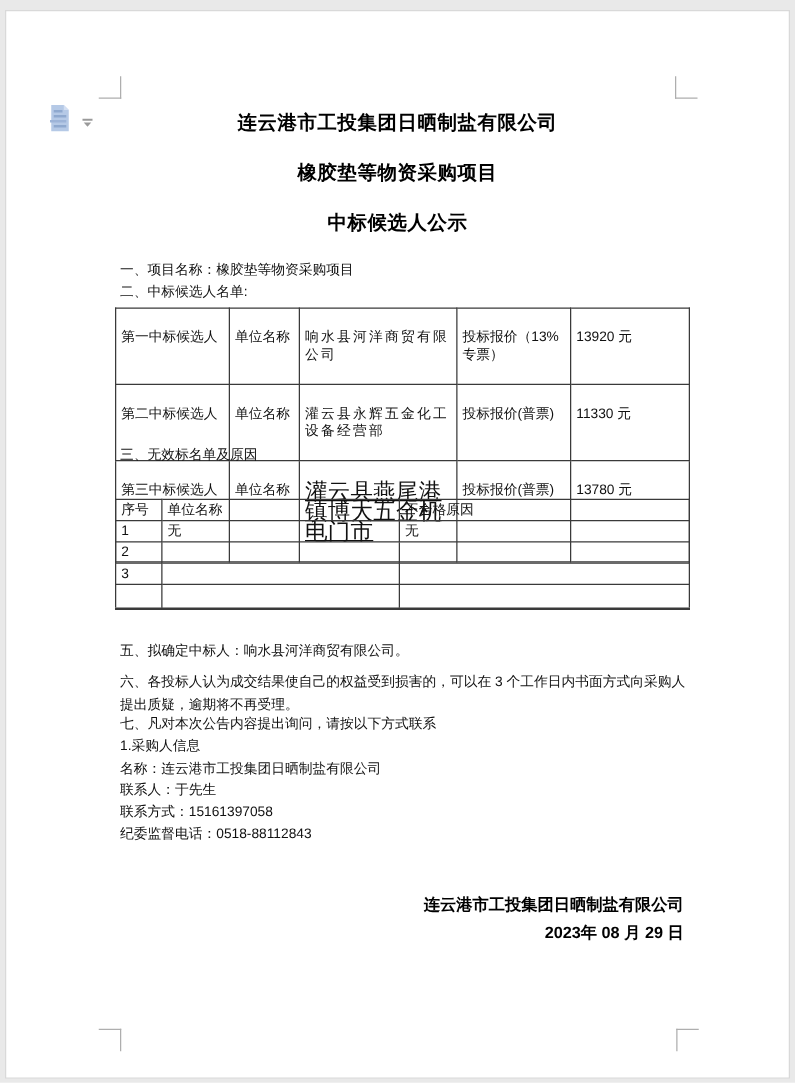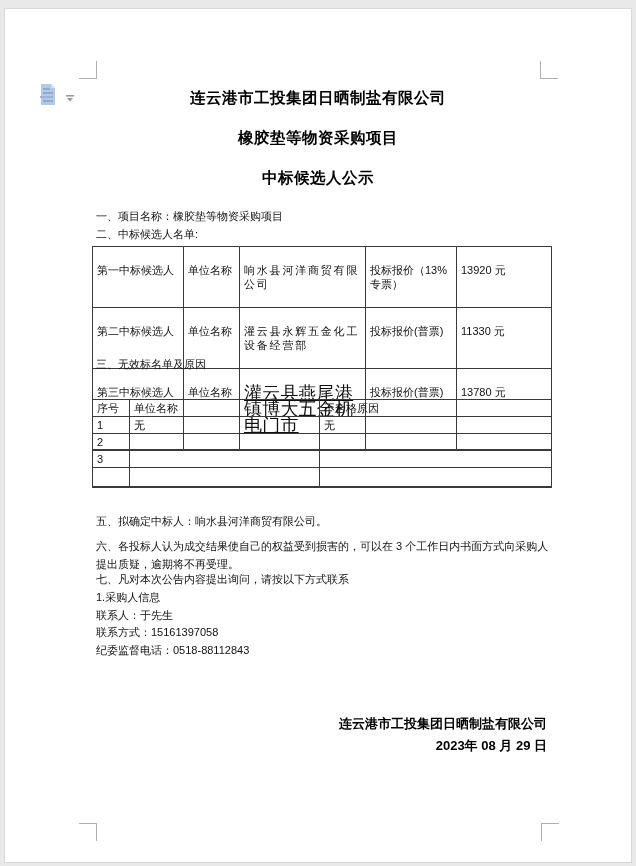--- a/index.html
+++ b/index.html
@@ -180,20 +180,21 @@
     </tr>
   </tbody>
     </table>
 
   <div class="para p5">五、拟确定中标人：响水县河洋商贸有限公司。</div>
   <div class="para p6">六、各投标人认为成交结果使自己的权益受到损害的，可以在 3 个工作日内书面方式向采购人提出质疑，逾期将不再受理。</div>
   <div class="para p7">七、凡对本次公告内容提出询问，请按以下方式联系</div>
 
   <div class="contact">
     <div>1.采购人信息</div>
+    <div>名称：连云港市工投集团日晒制盐有限公司</div>
     <div>联系人：于先生</div>
     <div>联系方式：15161397058</div>
     <div>纪委监督电话：0518-88112843</div>
   </div>
 
   <div class="signature">
     <div>连云港市工投集团日晒制盐有限公司</div>
     <div>2023年 08 月 29 日</div>
   </div>
 

